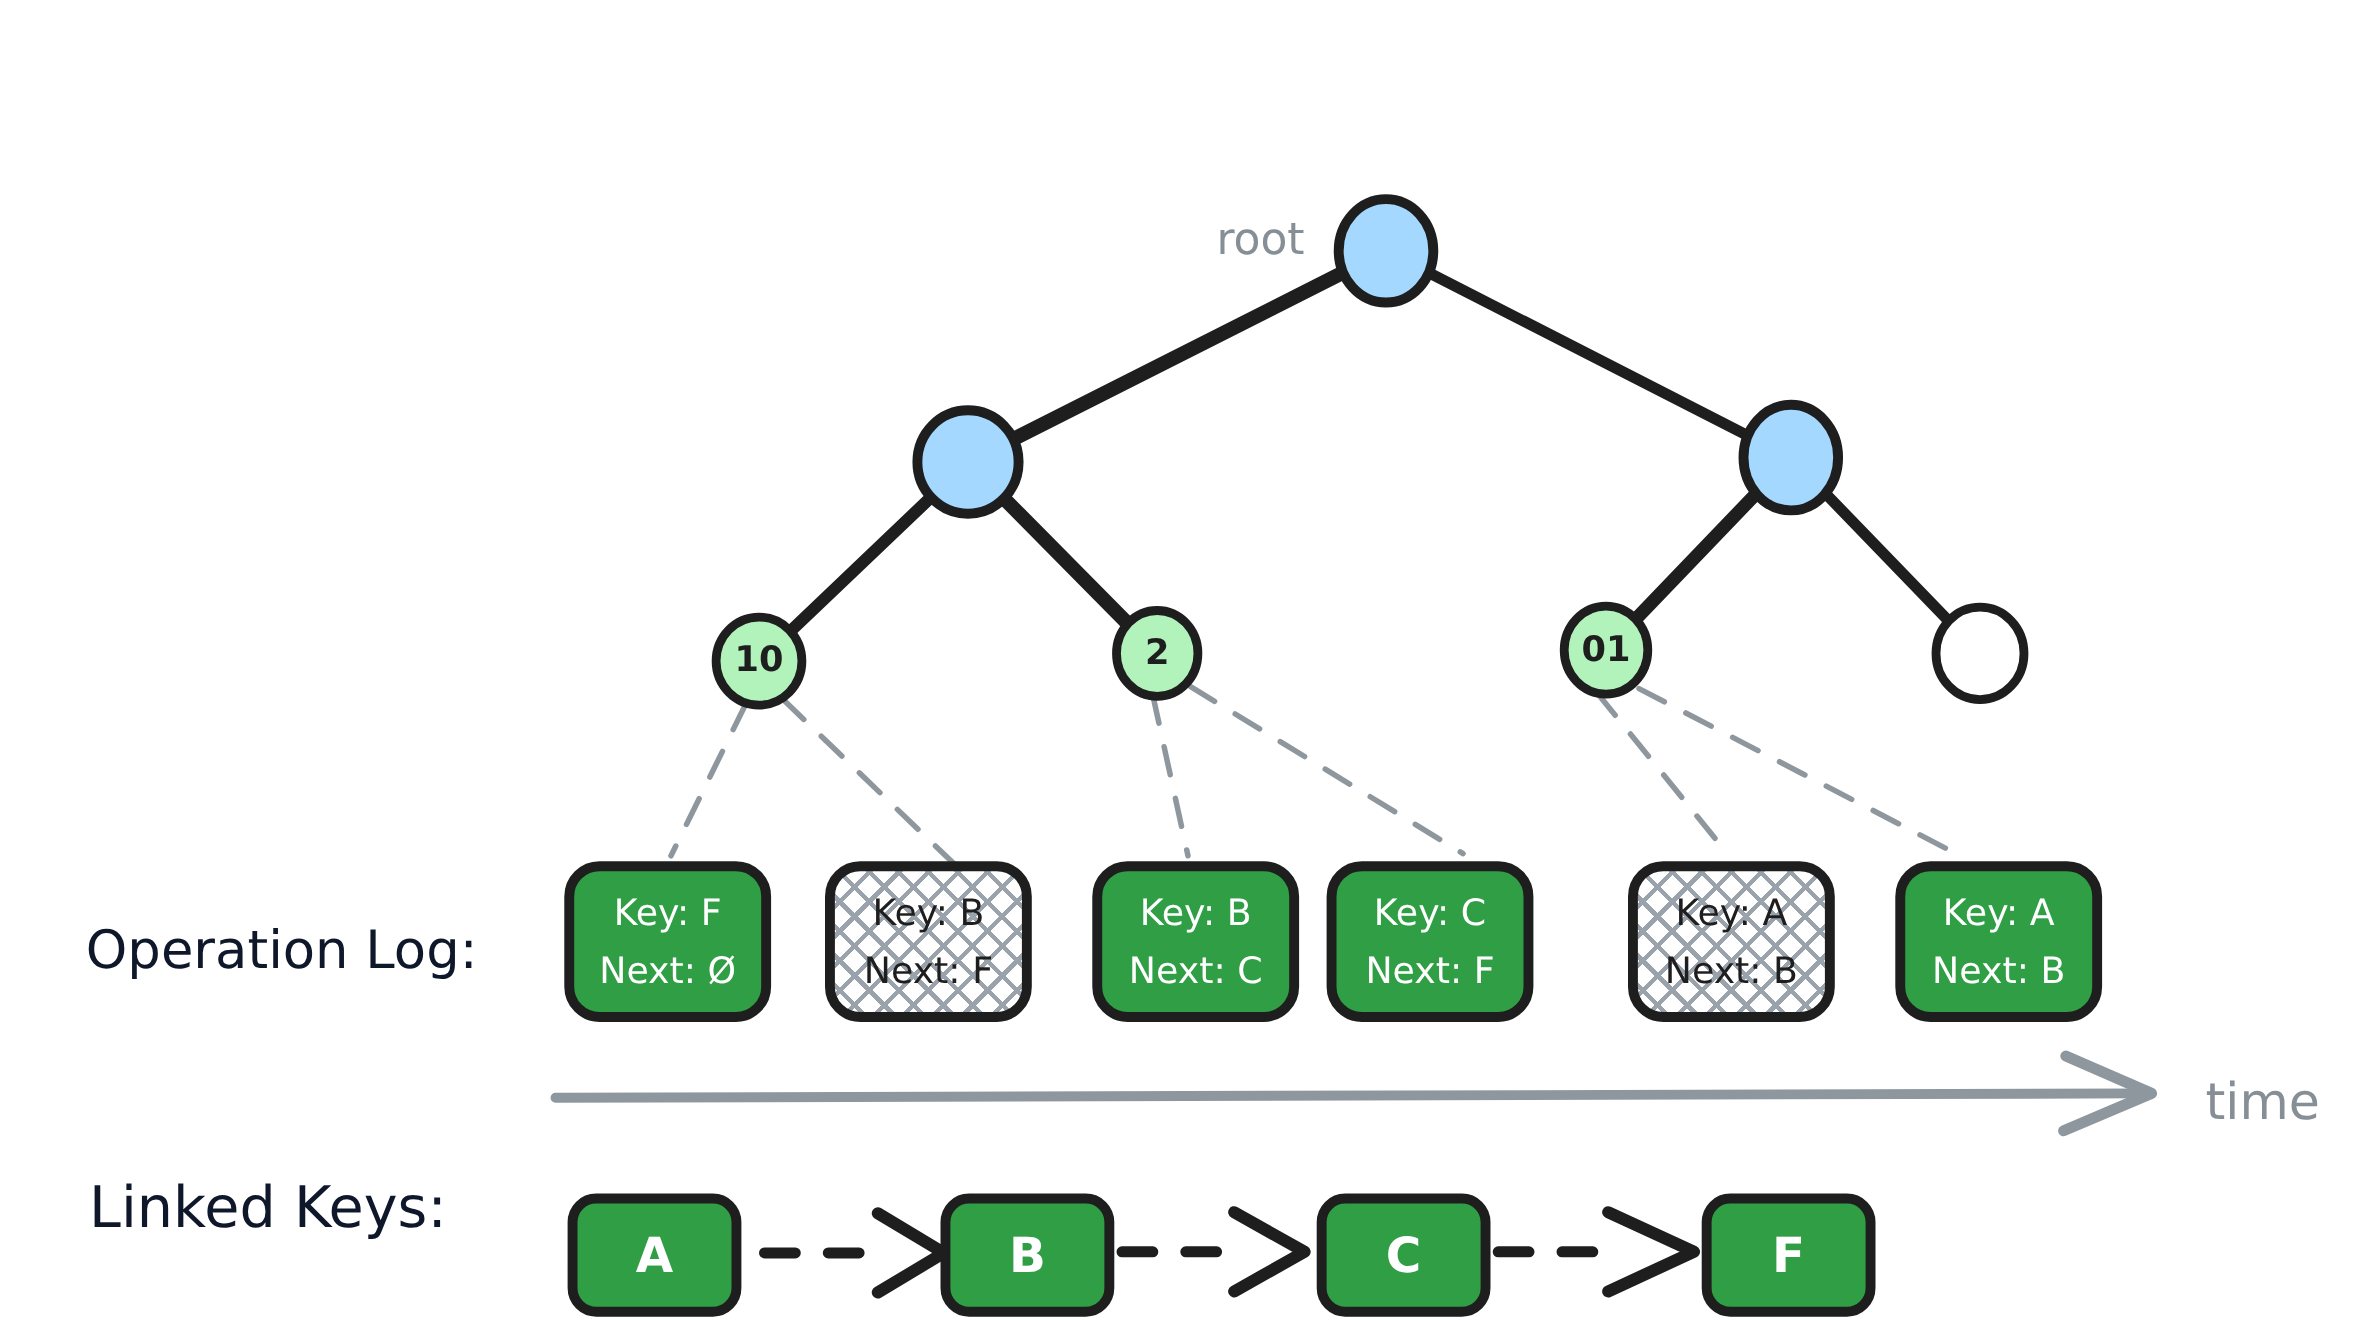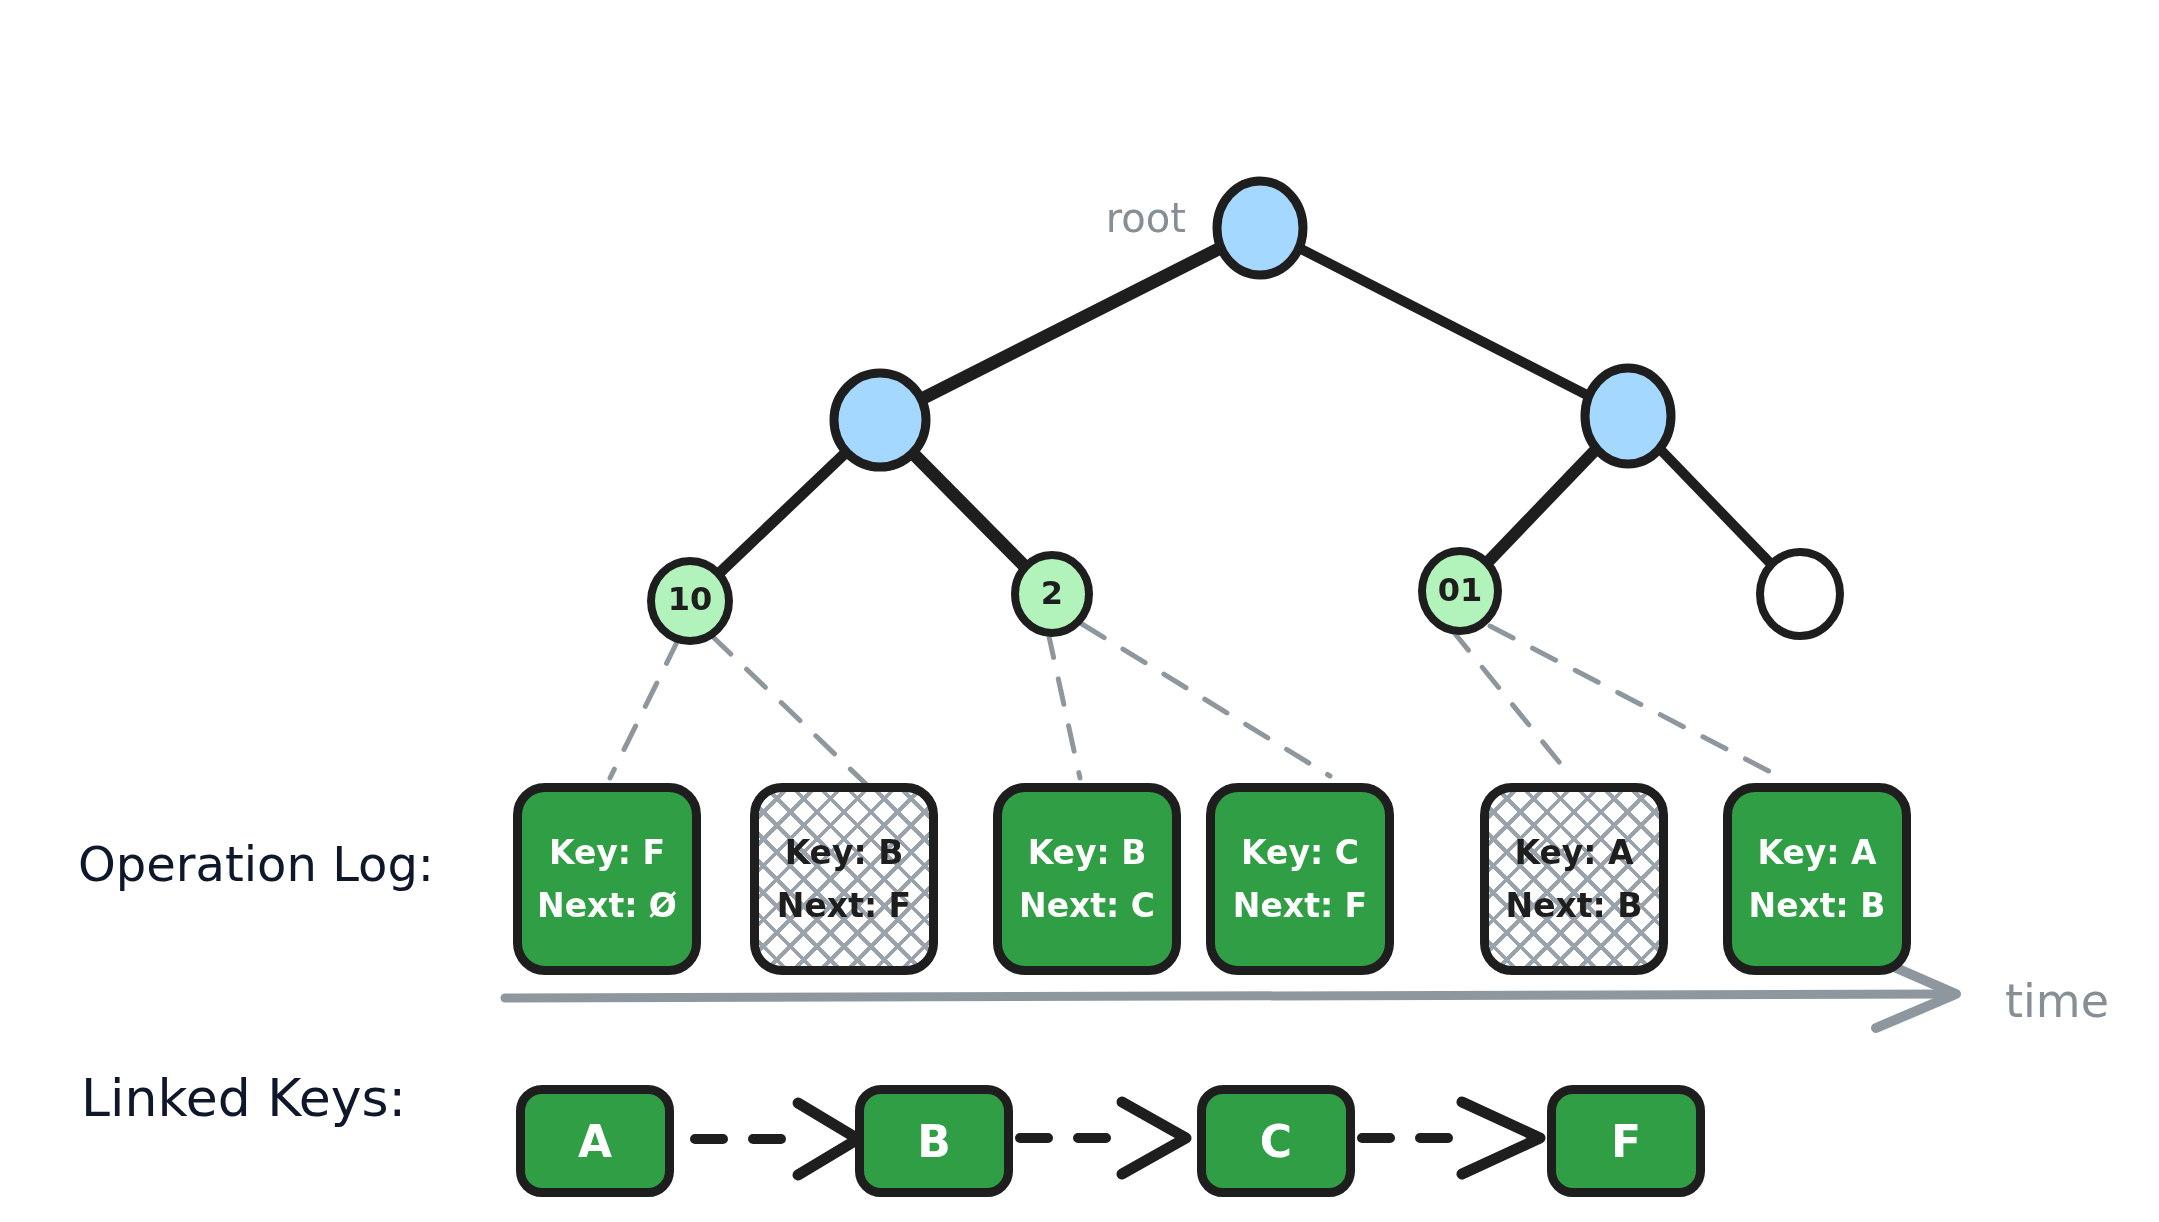--- a/index.html
+++ b/index.html
@@ -12,24 +12,24 @@
   .label.dark{color:#0f172a;margin-left:48px;}
   .title{
     position:absolute;left:1030px;top:28px;width:400px;text-align:center;
     font-size:64px;font-weight:bold;letter-spacing:3px;color:#1e1e1e;
   }
   .node-label{
     position:absolute;width:90px;text-align:center;
     font-size:32px;font-weight:bold;color:#1e1e1e;
   }
   .opbox{
-    position:absolute;top:783px;width:188px;height:192px;box-sizing:border-box;
+    position:absolute;top:783px;width:188px;height:146px;box-sizing:border-box;
     border:9px solid #1e1e1e;border-radius:32px;
     display:flex;flex-direction:column;align-items:center;justify-content:center;
-    gap:14px;font-size:33px;font-weight:bold;
+    gap:14px;font-size:33px;font-weight:normal;
   }
   .opbox.active{background:#2f9e44;color:#ffffff;}
   .opbox.deleted{
     color:#1e1e1e;
     background:
       repeating-linear-gradient(45deg, rgba(150,160,170,0) 0 15px, #9aa3ac 15px 19px),
       repeating-linear-gradient(-45deg, rgba(150,160,170,0) 0 15px, #9aa3ac 15px 19px),
       #ffffff;
   }
   .keybox{

